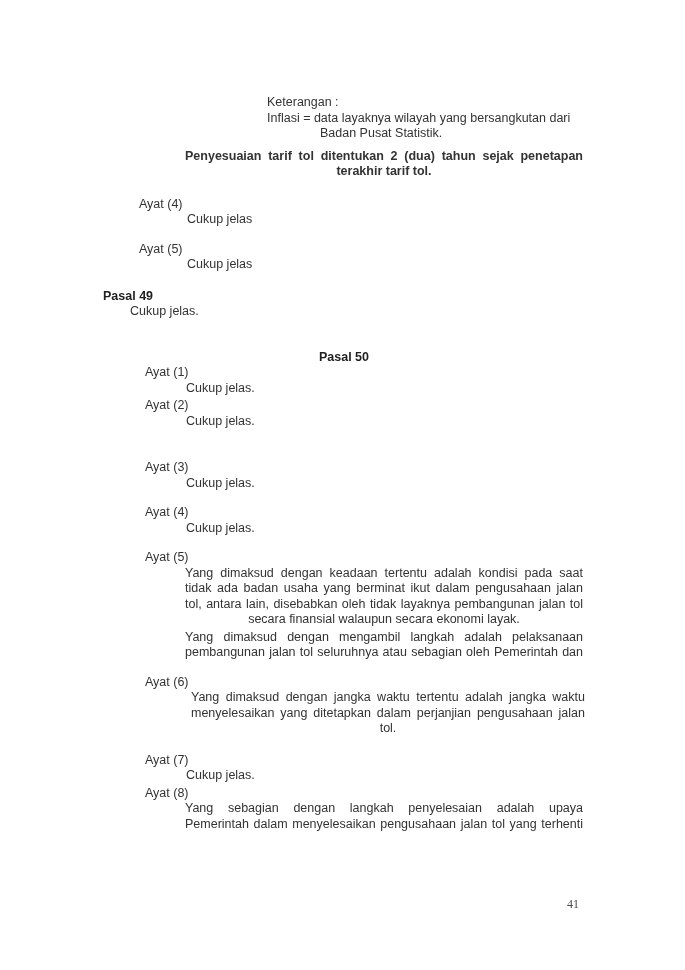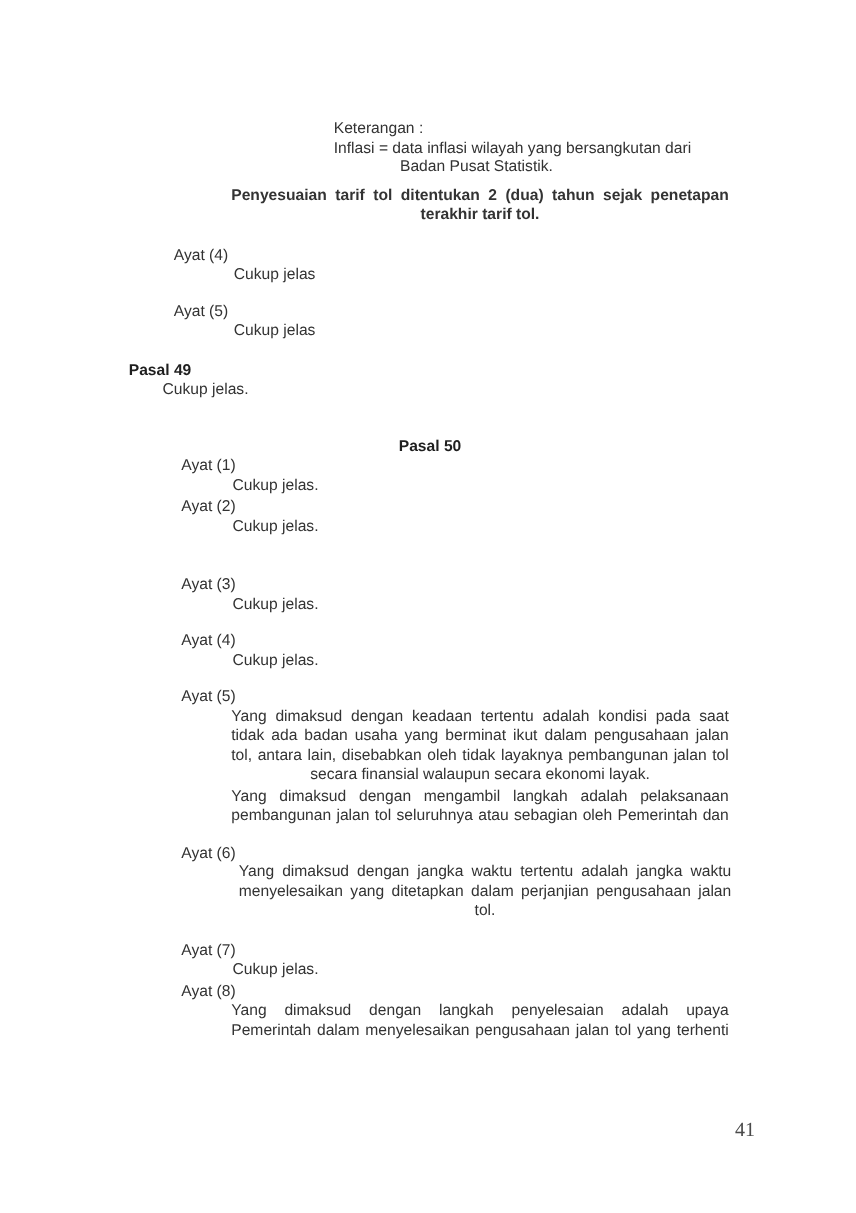--- a/index.html
+++ b/index.html
@@ -41,33 +41,32 @@
   .mt-15 { margin-top: 2px; }
   .mt-16 { margin-top: 16px; }
   .mt-17 { margin-top: 17px; }
   .mt-30 { margin-top: 30px; text-align: center; }
   .mt-31 { margin-top: 31px; }
 
   .page-num {
     position: absolute;
     left: 567px; top: 897px;
     font-family: "Liberation Serif", "DejaVu Serif", serif;
-    font-size: 16px;
+    font-size: 12px;
     color: #4a4a4a;
-    margin-left: 21px;
   }
 </style>
 </head>
 <body>
 
 <div class="content">
 
   <div class="k-block">
     <div>Keterangan :</div>
-    <div>Inflasi = data inflasi wilayah yang bersangkutan dari</div>
+    <div>Inflasi = data layaknya wilayah yang bersangkutan dari</div>
     <div class="k-bps">Badan Pusat Statistik.</div>
   </div>
 
   <div class="para mt-7">
     <div class="jl">Penyesuaian tarif tol ditentukan 2 (dua) tahun sejak penetapan</div>
     <div class="jl-last">terakhir tarif tol.</div>
   </div>
 
   <div class="mt-17">
     <div class="ml-ayat-top">Ayat (4)</div>
@@ -130,20 +129,20 @@
   </div>
 
   <div class="mt-16">
     <div class="ml-ayat">Ayat (7)</div>
     <div class="ml-body">Cukup jelas.</div>
   </div>
 
   <div class="mt-15">
     <div class="ml-ayat">Ayat (8)</div>
     <div class="para">
-      <div class="jl">Yang dimaksud dengan langkah penyelesaian adalah upaya</div>
+      <div class="jl">Yang sebagian dengan langkah penyelesaian adalah upaya</div>
       <div class="jl">Pemerintah dalam menyelesaikan pengusahaan jalan tol yang terhenti</div>
     </div>
   </div>
 
 </div>
 
 <div class="page-num">41</div>
 
 </body></html>

